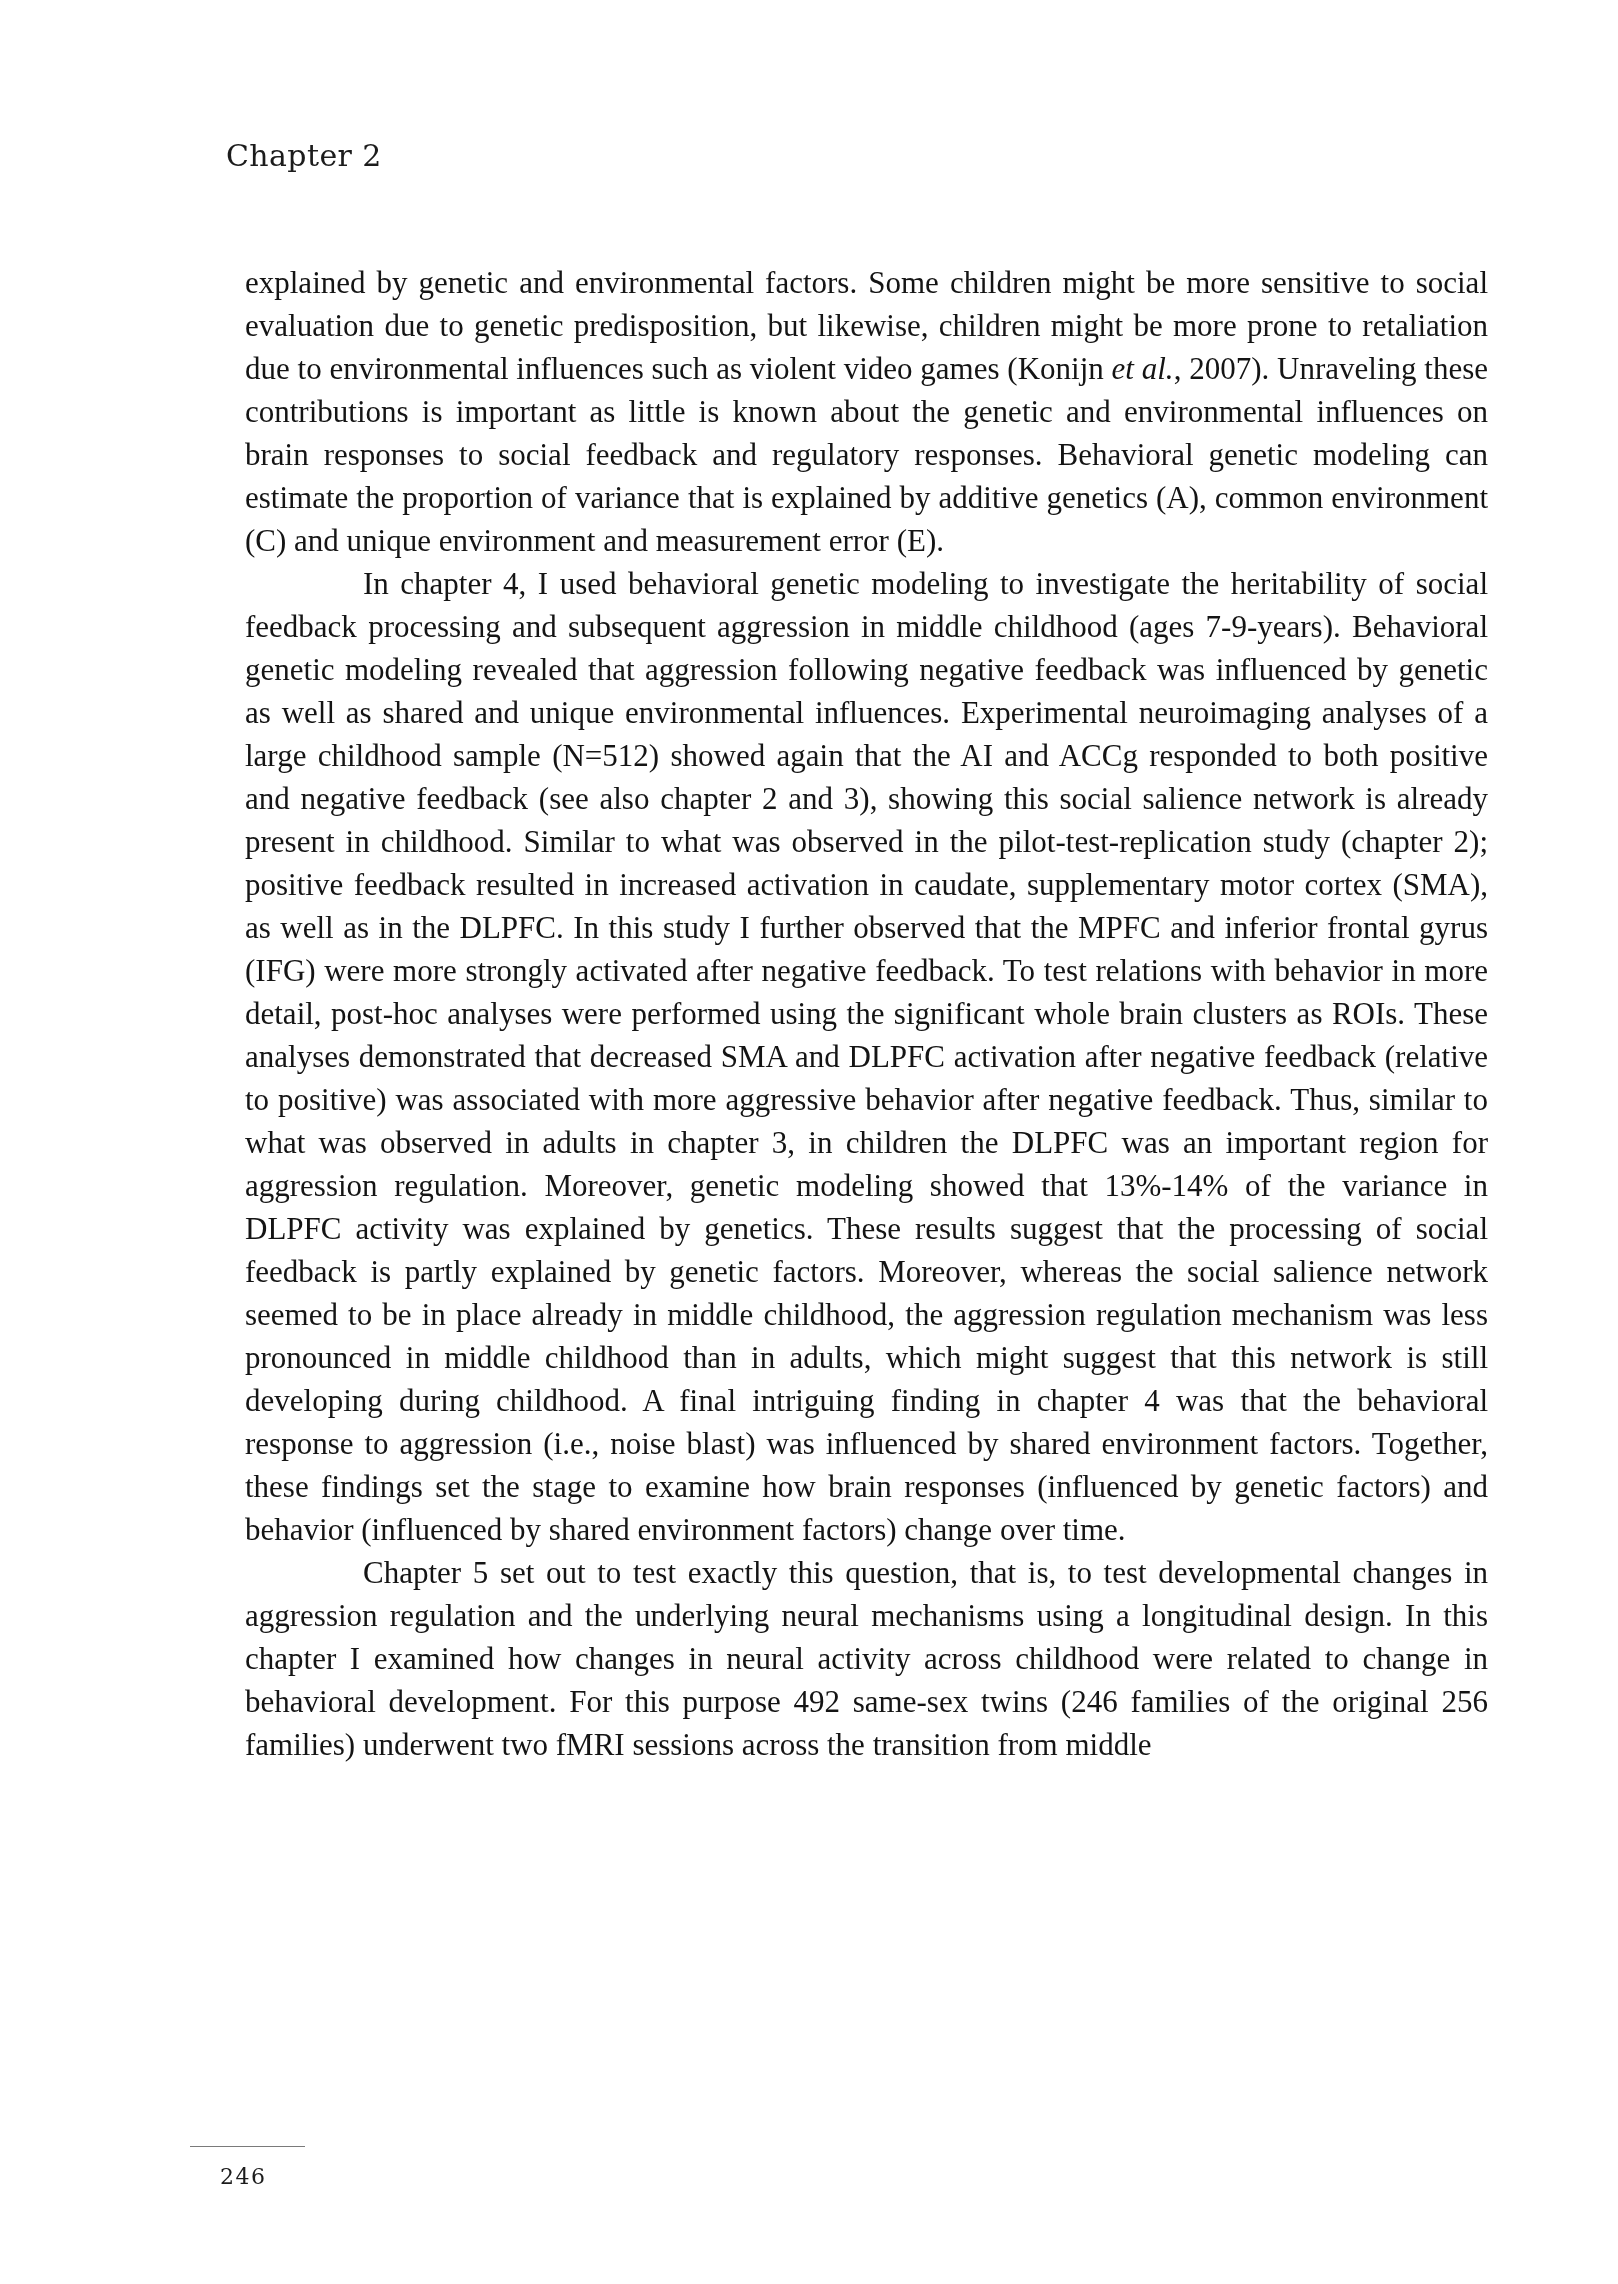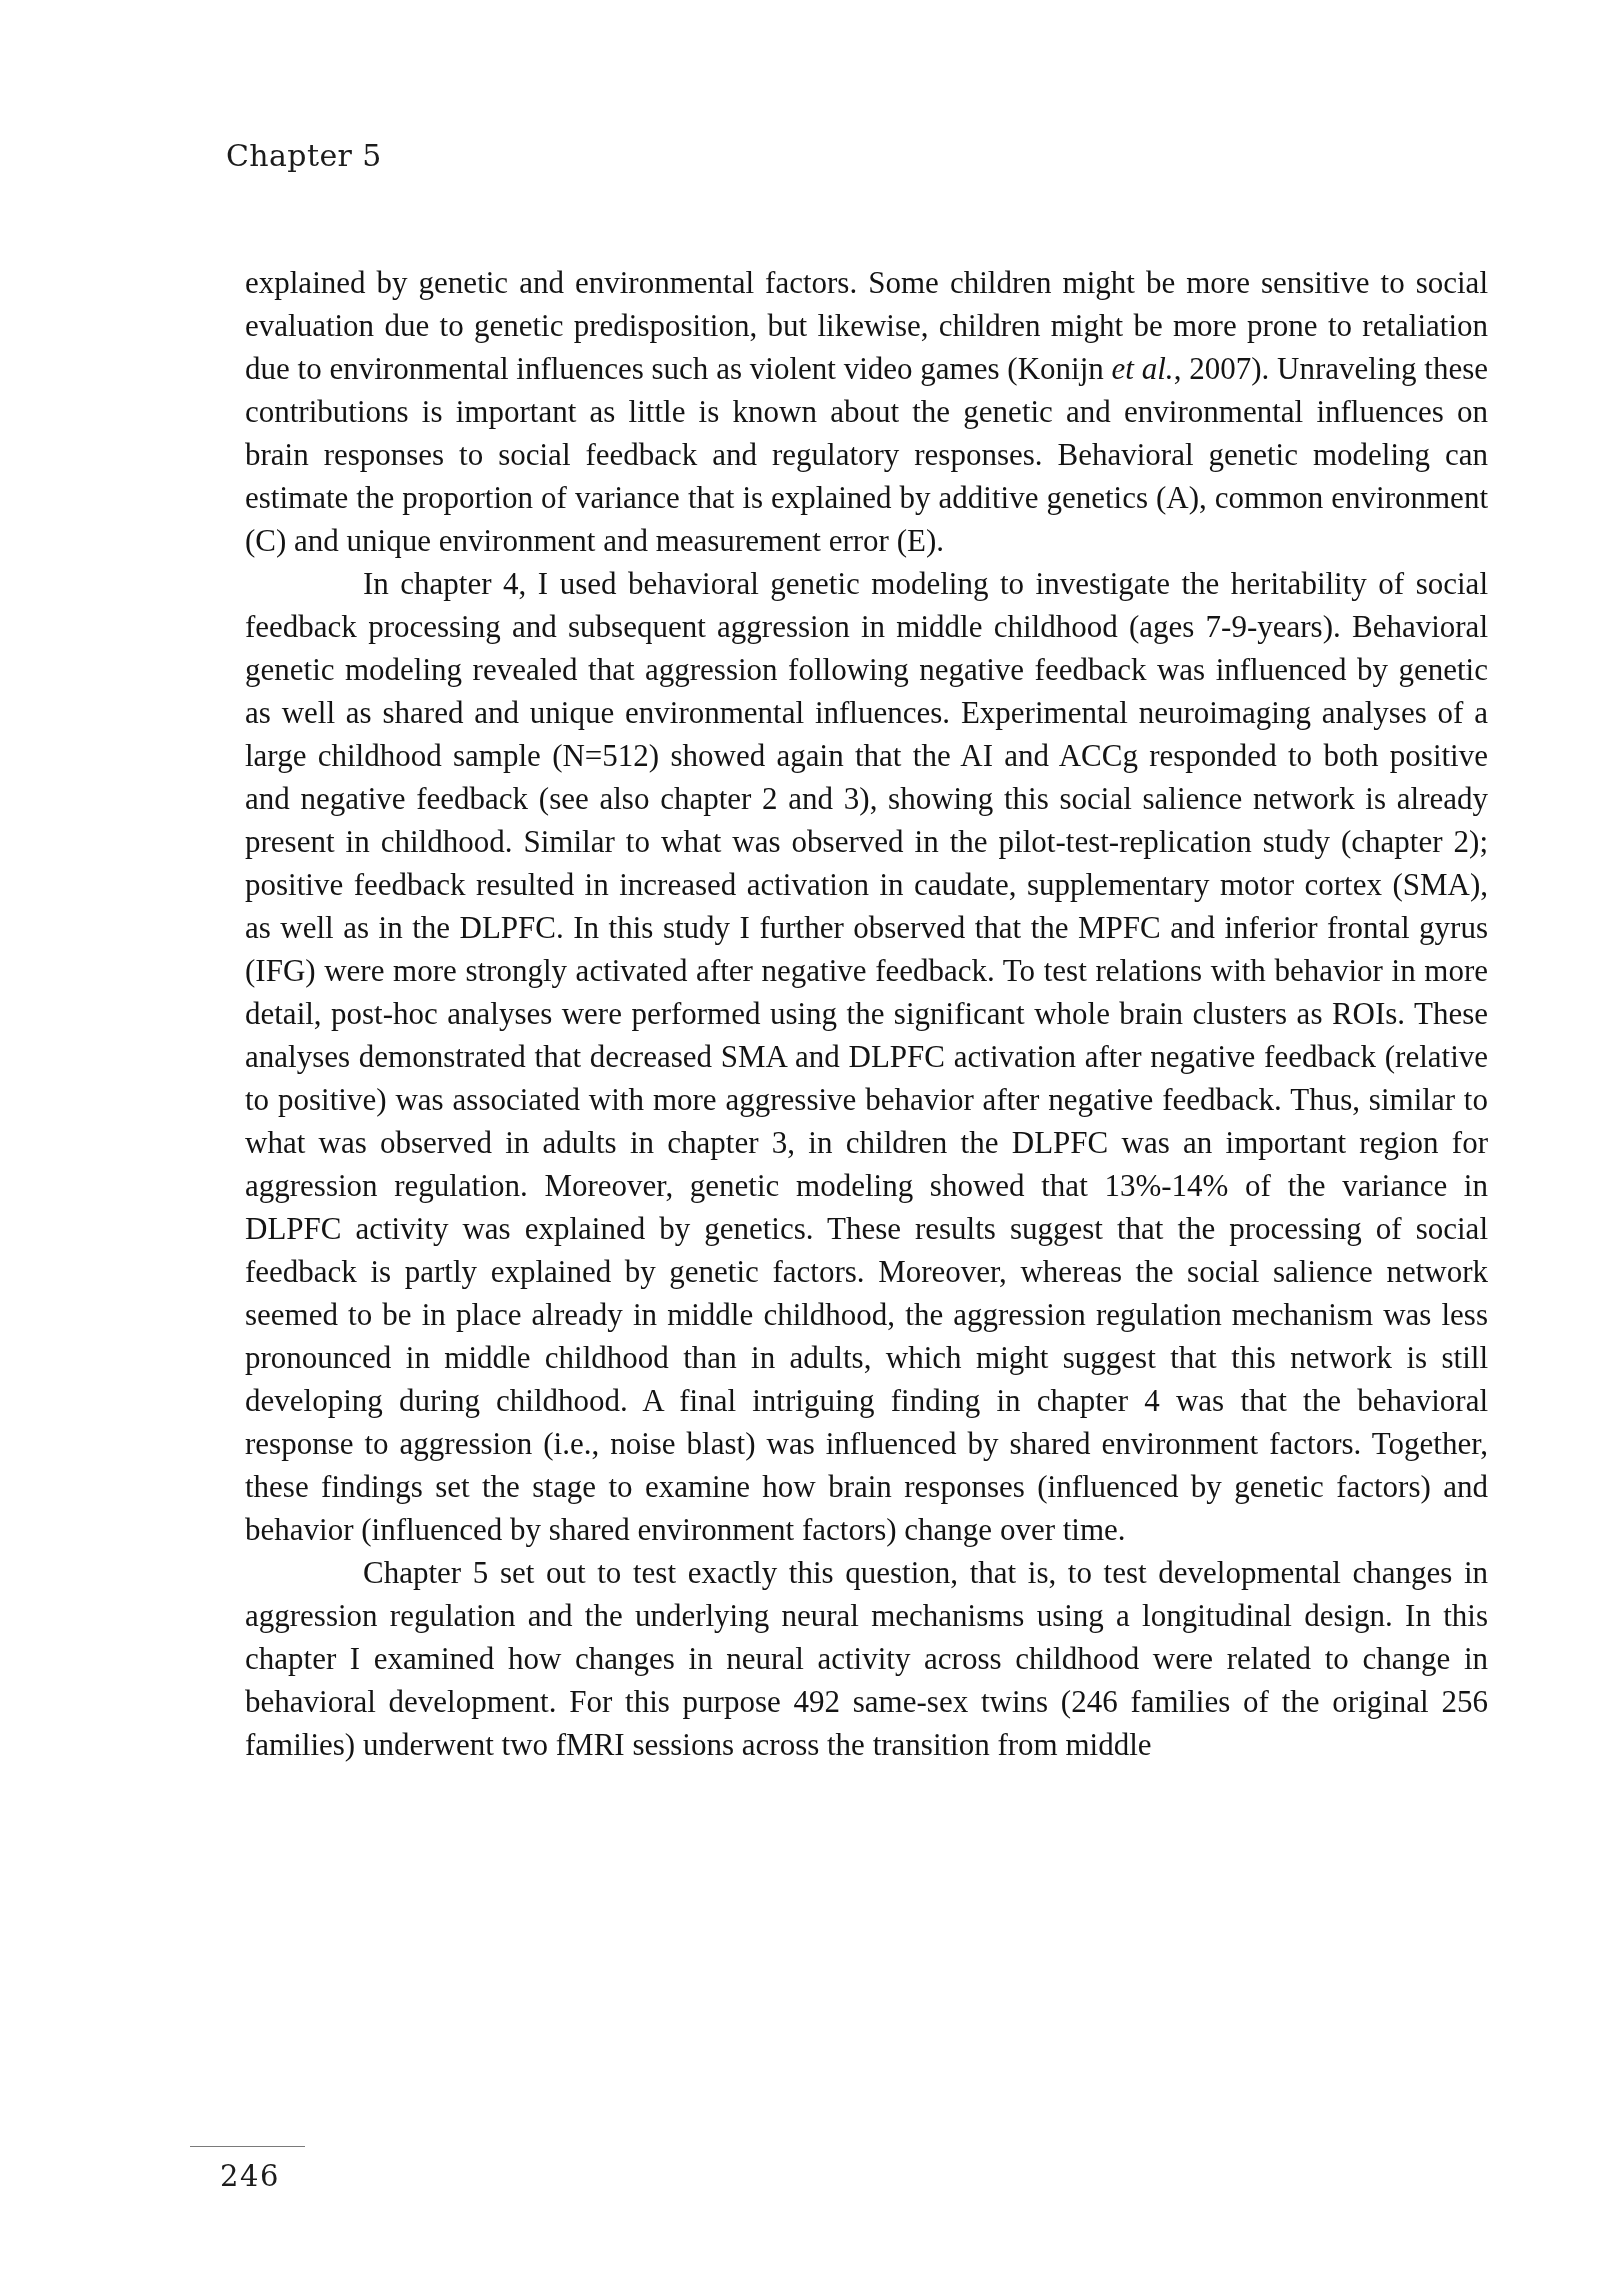--- a/index.html
+++ b/index.html
@@ -54,30 +54,30 @@
       left: 190px;
       top: 2146px;
       width: 115px;
       height: 0;
       border-top: 1.5px solid #7a7a7a;
     }
     .page-number {
       position: absolute;
       left: 220px;
       top: 2159px;
-      font-size: 29px;
+      font-size: 22px;
       line-height: 35px;
       letter-spacing: 1.5px;
       color: #1c1c1c;
     }
   </style>
 </head>
 <body>
 
-<div class="running-head">Chapter 5</div>
+<div class="running-head">Chapter 2</div>
 
 <div class="body-text">
   <p><span>explained by genetic and environmental factors. Some children might be more sensitive to social evaluation due to genetic predisposition, but likewise, children might be more prone to retaliation due to environmental influences such as violent video games (Konijn </span><em>et al.</em><span>, 2007). Unraveling these contributions is important as little is known about the genetic and environmental influences on brain responses to social feedback and regulatory responses. Behavioral genetic modeling can estimate the proportion of variance that is explained by additive genetics (A), common environment (C) and unique environment and measurement error (E).</span></p>
   <p class="indent">In chapter 4, I used behavioral genetic modeling to investigate the heritability of social feedback processing and subsequent aggression in middle childhood (ages 7-9-years). Behavioral genetic modeling revealed that aggression following negative feedback was influenced by genetic as well as shared and unique environmental influences. Experimental neuroimaging analyses of a large childhood sample (N=512) showed again that the AI and ACCg responded to both positive and negative feedback (see also chapter 2 and 3), showing this social salience network is already present in childhood. Similar to what was observed in the pilot-test-replication study (chapter 2); positive feedback resulted in increased activation in caudate, supplementary motor cortex (SMA), as well as in the DLPFC. In this study I further observed that the MPFC and inferior frontal gyrus (IFG) were more strongly activated after negative feedback. To test relations with behavior in more detail, post-hoc analyses were performed using the significant whole brain clusters as ROIs. These analyses demonstrated that decreased SMA and DLPFC activation after negative feedback (relative to positive) was associated with more aggressive behavior after negative feedback. Thus, similar to what was observed in adults in chapter 3, in children the DLPFC was an important region for aggression regulation. Moreover, genetic modeling showed that 13%-14% of the variance in DLPFC activity was explained by genetics. These results suggest that the processing of social feedback is partly explained by genetic factors. Moreover, whereas the social salience network seemed to be in place already in middle childhood, the aggression regulation mechanism was less pronounced in middle childhood than in adults, which might suggest that this network is still developing during childhood. A final intriguing finding in chapter 4 was that the behavioral response to aggression (i.e., noise blast) was influenced by shared environment factors. Together, these findings set the stage to examine how brain responses (influenced by genetic factors) and behavior (influenced by shared environment factors) change over time.</p>
   <p class="indent">Chapter 5 set out to test exactly this question, that is, to test developmental changes in aggression regulation and the underlying neural mechanisms using a longitudinal design.  In this chapter I examined how changes in neural activity across childhood were related to change in behavioral development. For this purpose 492 same-sex twins (246 families of the original 256 families) underwent two fMRI sessions across the transition from middle</p>
 </div>
 
 <div class="footer-rule"></div>
 <div class="page-number">246</div>
 

